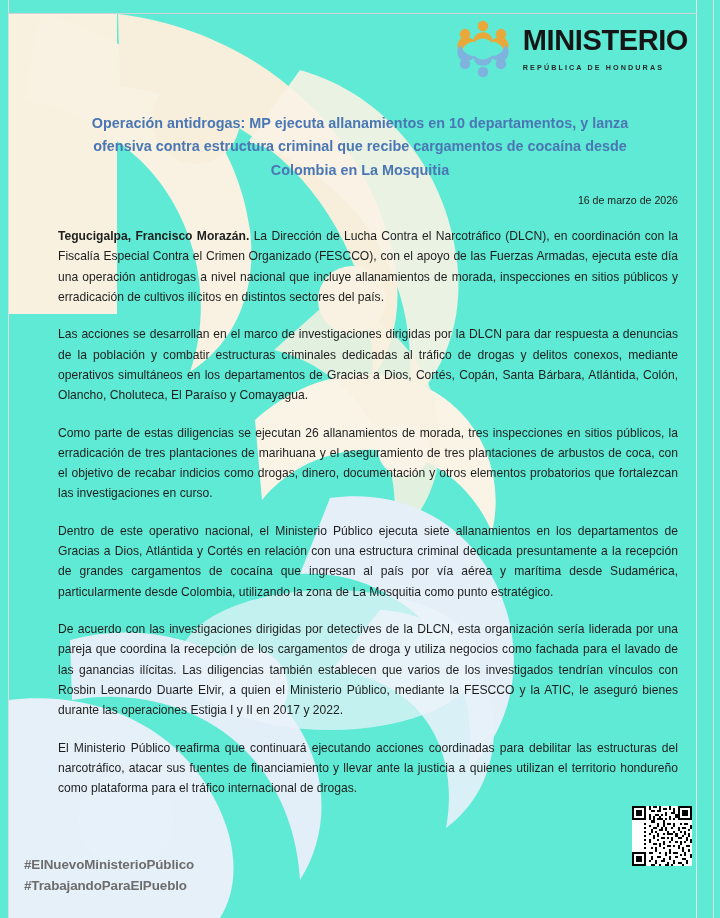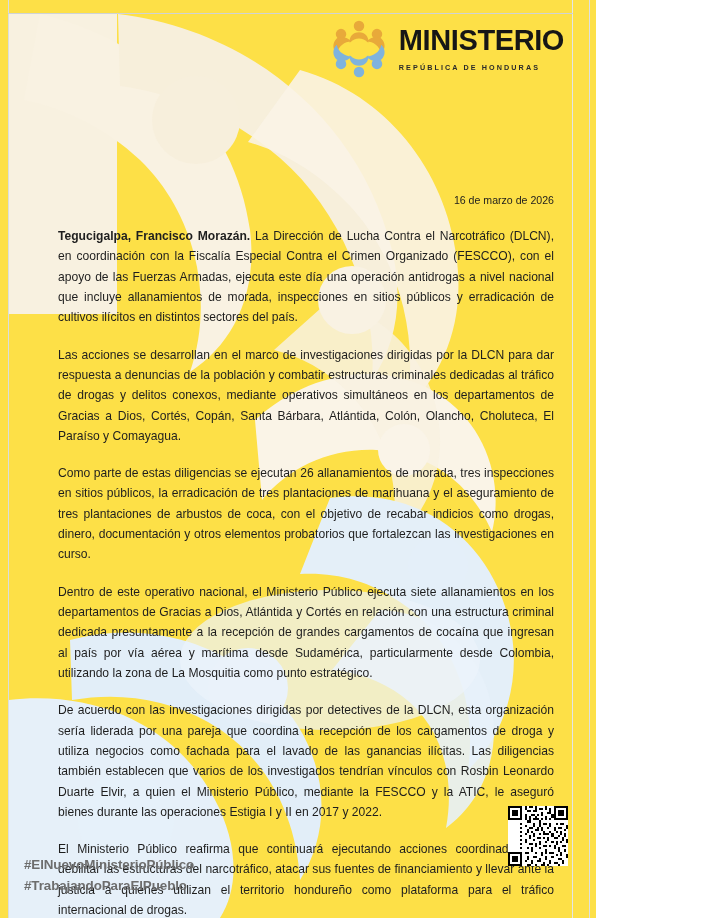--- a/index.html
+++ b/index.html
@@ -5,23 +5,23 @@
   html, body {
     margin: 0;
     padding: 0;
     background: #ffffff;
   }
   body {
     font-family: "Liberation Sans", sans-serif;
   }
   .page {
     position: relative;
-    width: 596px;
+    width: 720px;
     height: 918px;
-    background: #fde047;
+    background: #5eead4;
     overflow: hidden;
     box-sizing: border-box;
   }
 
   
   .border-left {
     position: absolute;
     left: 8px; top: 0; bottom: 0;
     width: 1px;
     background: #d9dddf;
@@ -214,20 +214,21 @@
         <circle cx="21" cy="74" r="8.5"></circle>
         <path d="M 14 67 C 7 60 7 50 14 43 C 16 50 19 54 23 57 C 27 60 32 62 38 62 C 32 69 21 72 14 67 Z"></path>
       </g>
     </svg>
     <div class="logo-text">
       <div class="logo-line1">MINISTERIO</div>
       <div class="logo-line3">REPÚBLICA DE HONDURAS</div>
     </div>
   </div>
 
+  <div class="title">Operación antidrogas: MP ejecuta allanamientos en 10 departamentos, y lanza ofensiva contra estructura criminal que recibe cargamentos de cocaína desde Colombia en La Mosquitia</div>
 
   <div class="date">16 de marzo de 2026</div>
 
   <div class="body-copy">
     <p class="para lead"><strong>Tegucigalpa, Francisco Morazán.</strong><span> La Dirección de Lucha Contra el Narcotráfico (DLCN), en coordinación con la Fiscalía Especial Contra el Crimen Organizado (FESCCO), con el apoyo de las Fuerzas Armadas, ejecuta este día una operación antidrogas a nivel nacional que incluye allanamientos de morada, inspecciones en sitios públicos y erradicación de cultivos ilícitos en distintos sectores del país.</span></p>
     <p class="para">Las acciones se desarrollan en el marco de investigaciones dirigidas por la DLCN para dar respuesta a denuncias de la población y combatir estructuras criminales dedicadas al tráfico de drogas y delitos conexos, mediante operativos simultáneos en los departamentos de Gracias a Dios, Cortés, Copán, Santa Bárbara, Atlántida, Colón, Olancho, Choluteca, El Paraíso y Comayagua.</p>
     <p class="para">Como parte de estas diligencias se ejecutan 26 allanamientos de morada, tres inspecciones en sitios públicos, la erradicación de tres plantaciones de marihuana y el aseguramiento de tres plantaciones de arbustos de coca, con el objetivo de recabar indicios como drogas, dinero, documentación y otros elementos probatorios que fortalezcan las investigaciones en curso.</p>
     <p class="para">Dentro de este operativo nacional, el Ministerio Público ejecuta siete allanamientos en los departamentos de Gracias a Dios, Atlántida y Cortés en relación con una estructura criminal dedicada presuntamente a la recepción de grandes cargamentos de cocaína que ingresan al país por vía aérea y marítima desde Sudamérica, particularmente desde Colombia, utilizando la zona de La Mosquitia como punto estratégico.</p>
     <p class="para">De acuerdo con las investigaciones dirigidas por detectives de la DLCN, esta organización sería liderada por una pareja que coordina la recepción de los cargamentos de droga y utiliza negocios como fachada para el lavado de las ganancias ilícitas. Las diligencias también establecen que varios de los investigados tendrían vínculos con Rosbin Leonardo Duarte Elvir, a quien el Ministerio Público, mediante la FESCCO y la ATIC, le aseguró bienes durante las operaciones Estigia I y II en 2017 y 2022.</p>
     <p class="para">El Ministerio Público reafirma que continuará ejecutando acciones coordinadas para debilitar las estructuras del narcotráfico, atacar sus fuentes de financiamiento y llevar ante la justicia a quienes utilizan el territorio hondureño como plataforma para el tráfico internacional de drogas.</p>

